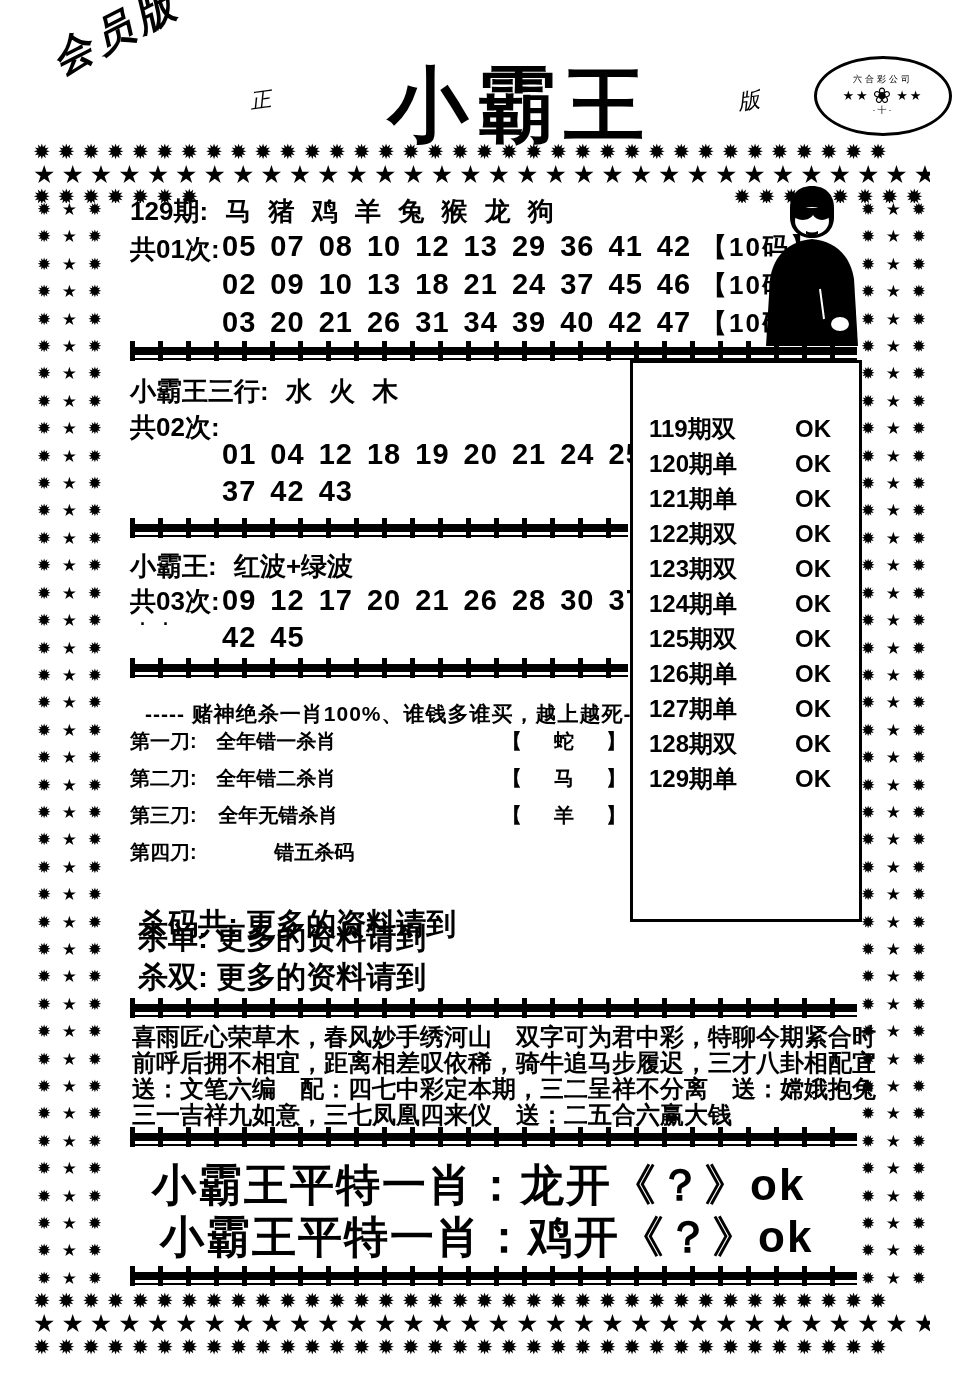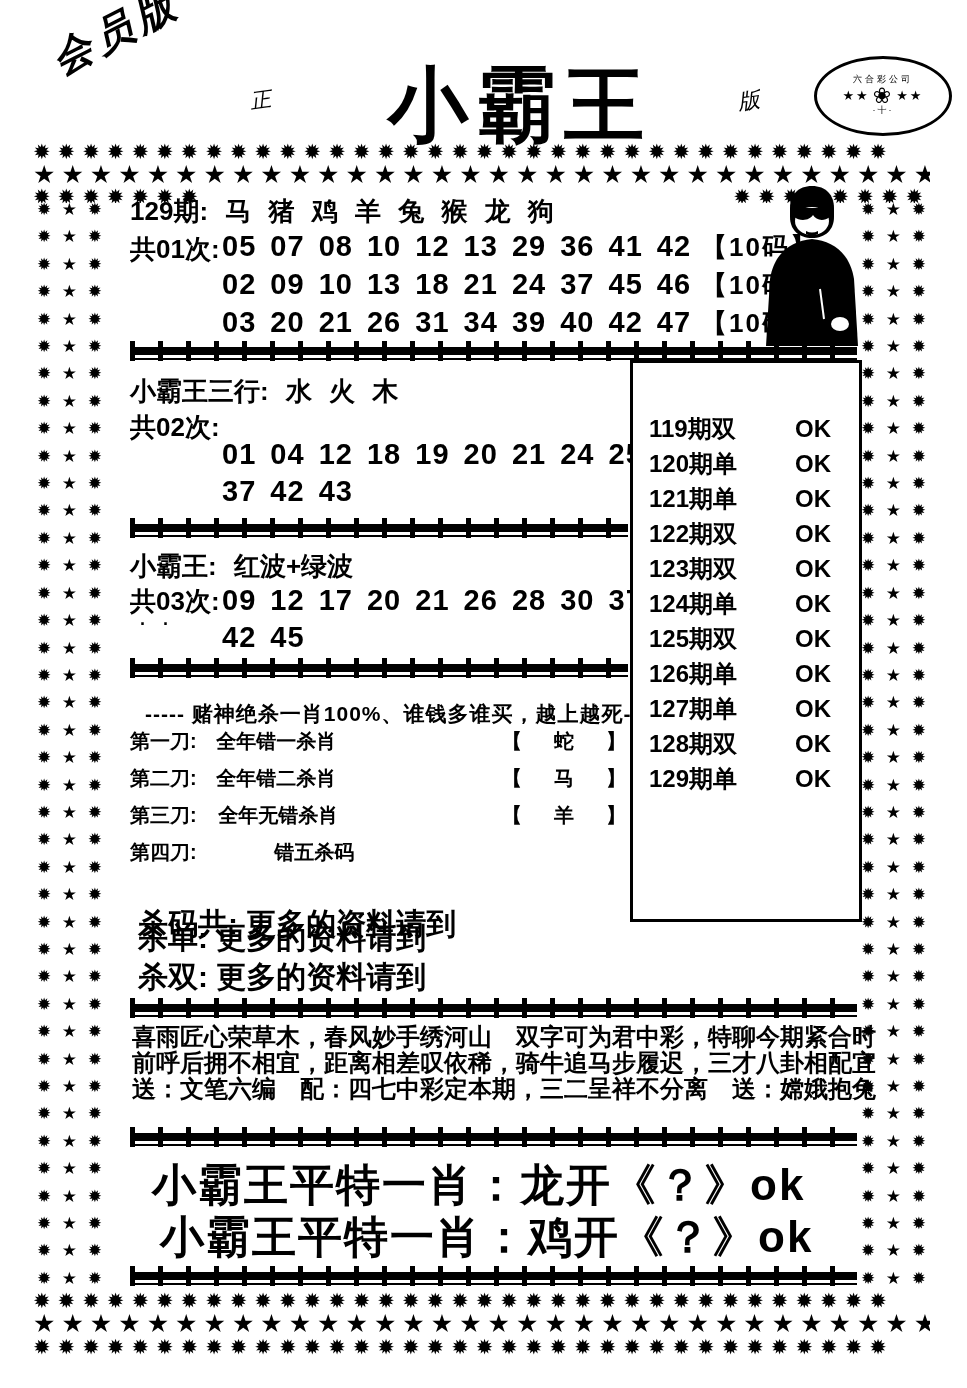--- a/index.html
+++ b/index.html
@@ -298,20 +298,21 @@
       <span>OK</span>
     </div>
 </div>
 
 <div class="abs rail" style="left:130px;top:998px;width:727px;"></div>
 
 <div class="abs" style="left:132px;top:1024px;">
   <div class="poem">喜雨匠心荣草木，春风妙手绣河山　双字可为君中彩，特聊今期紧合时</div>
   <div class="poem">前呼后拥不相宜，距离相差叹依稀，骑牛追马步履迟，三才八卦相配宜</div>
   <div class="poem">送：文笔六编　配：四七中彩定本期，三二呈祥不分离　送：嫦娥抱兔</div>
+  <div class="poem">三一吉祥九如意，三七凤凰四来仪　送：二五合六赢大钱</div>
 </div>
 
 <div class="abs rail" style="left:130px;top:1127px;width:727px;"></div>
 
 <div class="abs pingte-line" style="left:152px;top:1156px;">小霸王平特一肖：龙开《？》ok</div>
 <div class="abs pingte-line" style="left:160px;top:1208px;">小霸王平特一肖：鸡开《？》ok</div>
 
 <div class="abs rail" style="left:130px;top:1266px;width:727px;"></div>
 
 </body></html>

